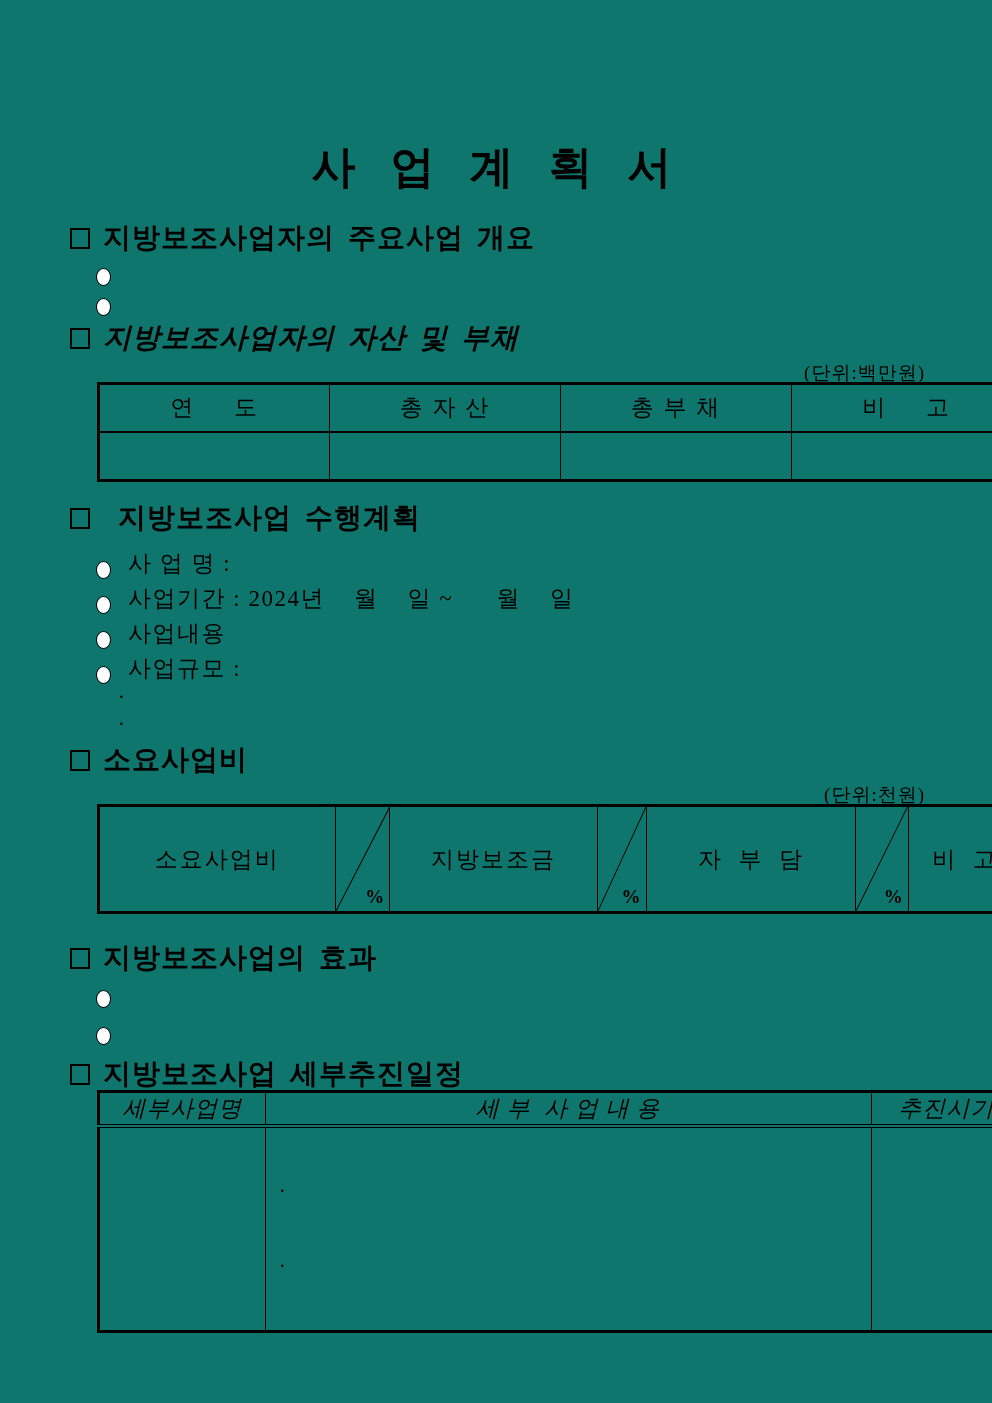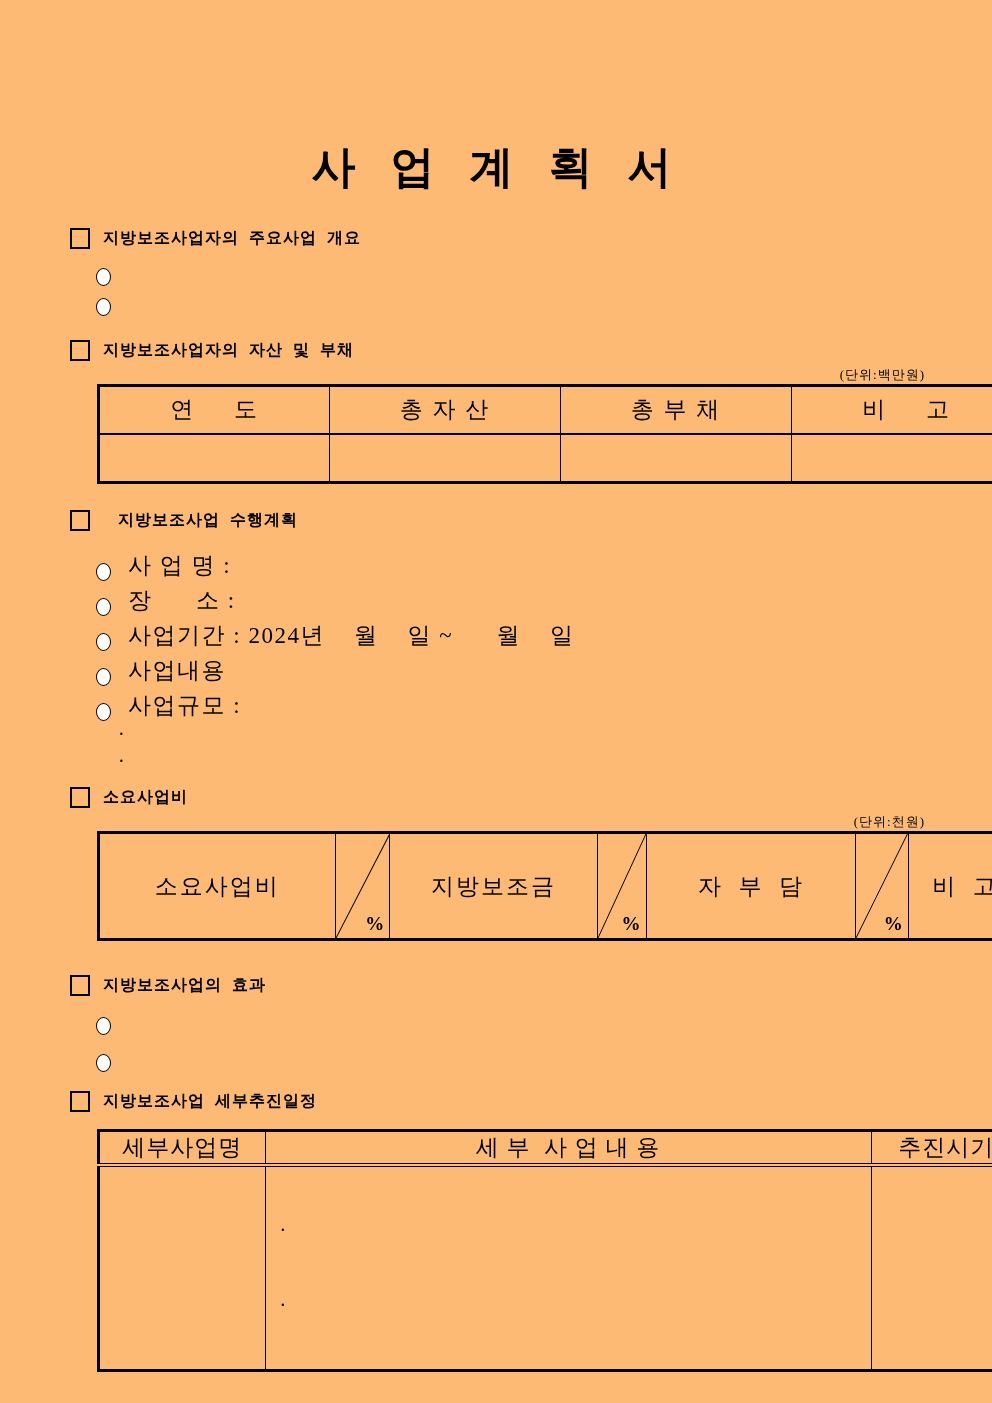--- a/index.html
+++ b/index.html
@@ -1,56 +1,56 @@
 <!DOCTYPE html>
 <html><head>
 <meta charset="utf-8">
 <style>
   * { margin:0; padding:0; box-sizing:border-box; }
   html,body { background:#ffffff; }
   .page {
     position:relative;
     width:992px; height:1403px;
-    background:#fdba74; color:#000000;
+    background:#0f766e; color:#000000;
     font-family:"Liberation Serif","DejaVu Serif",serif;
     padding:142px 67px 0 70px;
     overflow:hidden;
   }
   
   .doc-title {
     text-align:center;
     font-size:44px; font-weight:bold;
     letter-spacing:12px;
     line-height:52px;
     white-space:pre;
   }
   
   .sect-head {
     display:flex; align-items:center; gap:13px;
-    font-size:16px; font-weight:bold;
+    font-size:28px; font-weight:bold;
     line-height:28px; letter-spacing:1px; word-spacing:5px;
     white-space:pre;
   }
   .chk {
     width:20px; height:21px;
     border:2px solid #000; flex:none;
     margin-top:1px;
   }
   
   .bullet-row { height:30px; display:flex; align-items:center; padding-left:26px; }
   .bullet-row.tall { height:37px; }
   .circ {
     width:15px; height:18px;
     border:1px solid #000; border-radius:50%;
     flex:none; background:#fff;
   }
   
   .unit {
-    text-align:right; font-size:13px; line-height:18px;
-    letter-spacing:1px; margin-top:2px;
+    text-align:right; font-size:19px; line-height:18px;
+    letter-spacing:1px; margin-top:12px;
   }
   
   table.tbl {
     border-collapse:collapse; table-layout:fixed;
     margin-left:27px; width:927px;
     border:3px solid #000;
   }
   table.tbl td {
     border:1px solid #000;
     text-align:center; vertical-align:middle;
@@ -76,21 +76,21 @@
     display:flex; align-items:flex-end;
     height:35px; padding-left:26px;
     font-size:23px; letter-spacing:1.5px; white-space:pre;
   }
   .plan-item .circ { margin-right:17px; }
   .plan-dot {
     height:27px; padding-left:48px;
     font-size:20px; display:flex; align-items:center;
   }
   
-  .mt30 { margin-top:30px; } .mt22 { margin-top:22px;gap:28px; } .mt14 { margin-top:14px; }
+  .mt30 { margin-top:30px; } .mt22 { margin-top:22px;gap:28px; } .mt14 { margin-top:2px;font-style:italic; }
   .mt12 { margin-top:12px; } .mt10 { margin-top:10px; } .mt8 { margin-top:8px; }
   .mt6 { margin-top:6px; }
 </style>
 </head>
 <body>
 
 <div class="page">
 
   <div class="doc-title">사 업 계 획 서</div>
 
@@ -133,24 +133,20 @@
   </tbody>
     </table>
 
   <div class="sect-head mt22">
     <span class="chk"></span>
     <span>지방보조사업 수행계획</span>
   </div>
   <div class="plan-item mt12">
     <span class="circ"></span>
     <span>사 업 명 :</span>
-  </div>
-  <div class="plan-item">
-    <span class="circ"></span>
-    <span>장      소 :</span>
   </div>
   <div class="plan-item">
     <span class="circ"></span>
     <span>사업기간 : 2024년    월    일 ~      월    일</span>
   </div>
   <div class="plan-item">
     <span class="circ"></span>
     <span>사업내용</span>
   </div>
   <div class="plan-item">

